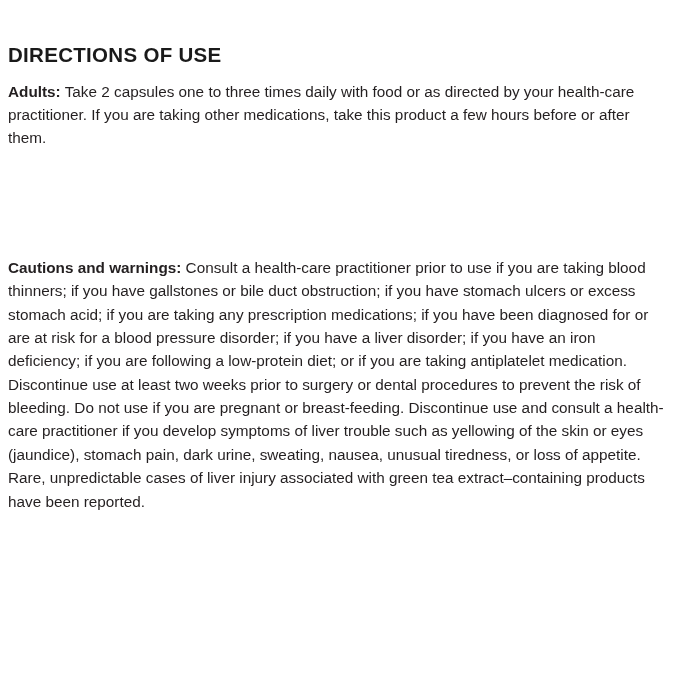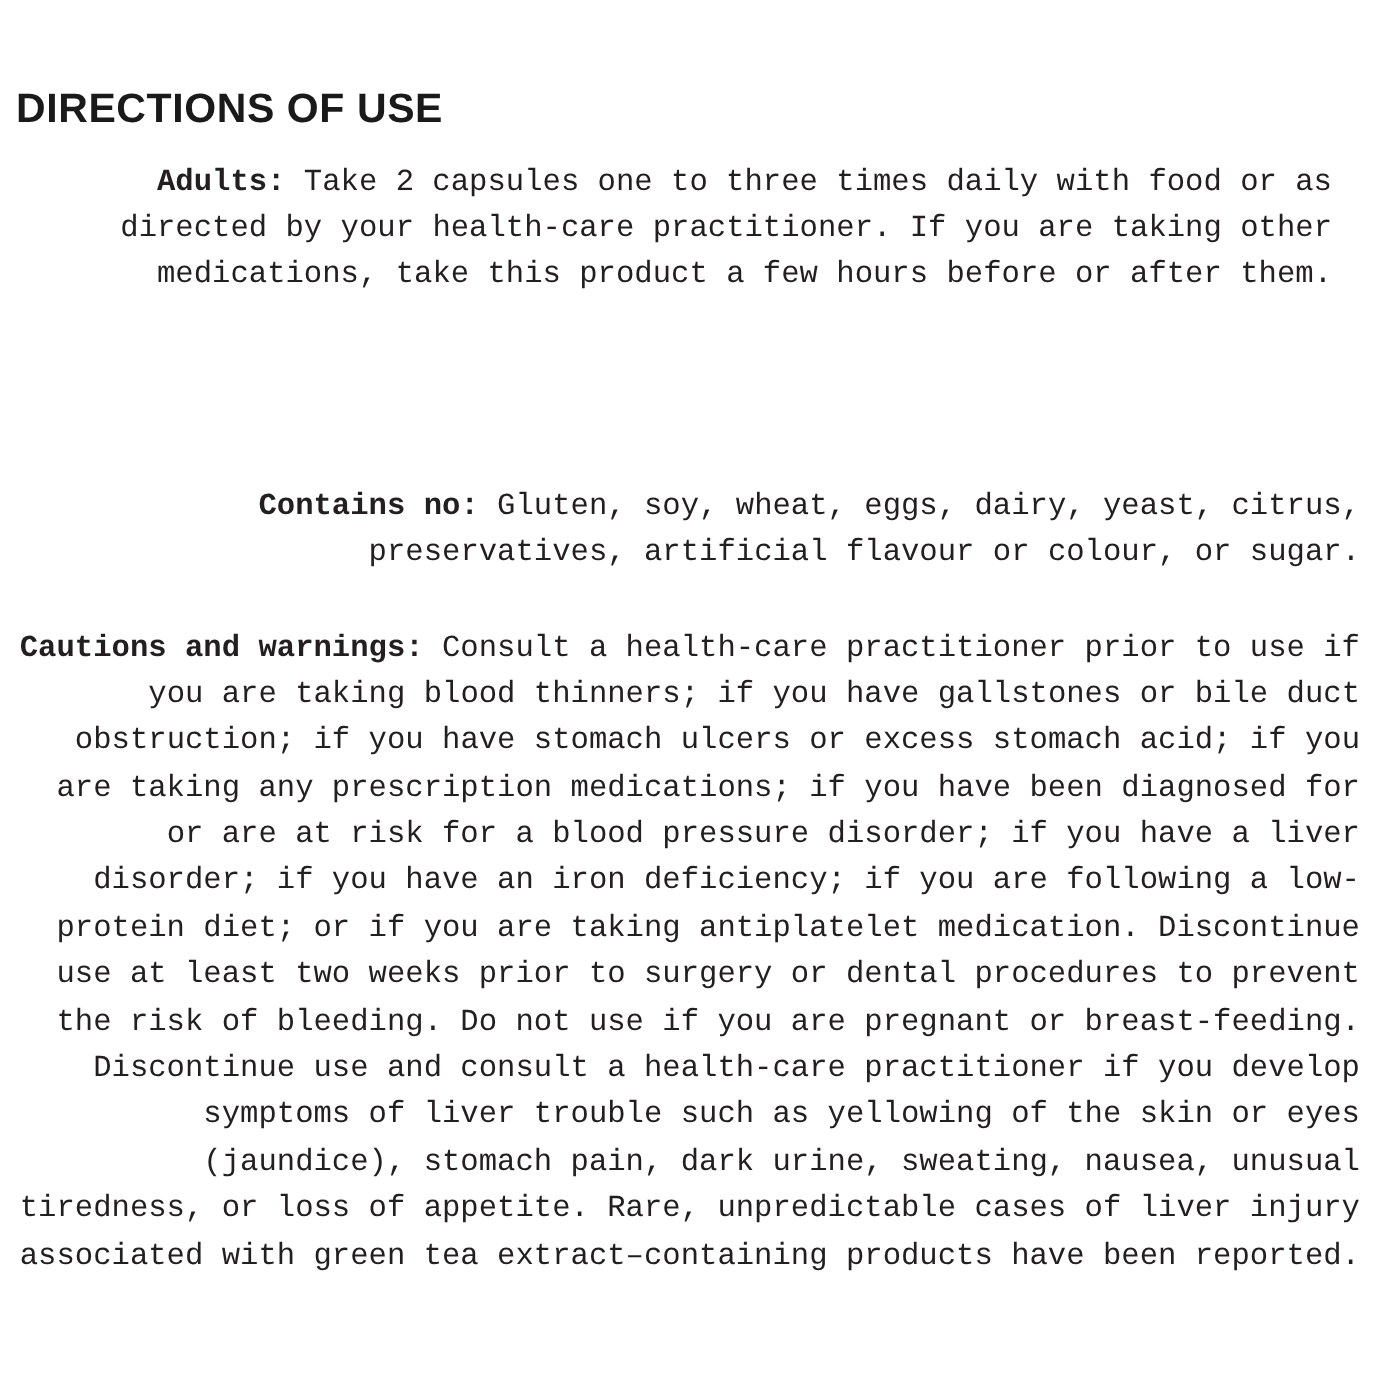--- a/index.html
+++ b/index.html
@@ -11,41 +11,40 @@
     height: 700px;
     background: #ffffff;
     font-family: "Liberation Sans", sans-serif;
     color: #231f20;
     overflow: hidden;
   }
   .page {
     box-sizing: border-box;
     width: 700px;
     height: 700px;
-    padding: 44px 16px 0 8px;
+    padding: 44px 28px 0 8px;
     background: #ffffff;
   }
   .section {
     margin: 0;
   }
   .section-heading {
     font-size: 20.5px;
     font-weight: bold;
     letter-spacing: 0.3px;
     color: #1a1a1a;
     margin: 0 0 13px 0;
     line-height: 1.1;
   }
   .body-text {
     font-size: 15.3px;
     line-height: 1.53;
     color: #231f20;
     margin: 0 0 10px 0;
-    text-align: right;
-    font-family: Liberation Mono, monospace;
+    text-align: left;
   }
   .body-text .lead {
     font-weight: bold;
   }
   .spacer-large {
     height: 82px;
   }
   .spacer-mid {
     height: 14px;
   }
@@ -62,18 +61,17 @@
 <div class="page">
 
   <div class="section" id="directions-block">
     <h2 class="section-heading">DIRECTIONS OF USE</h2>
     <p class="body-text"><span class="lead">Adults:</span><span> Take 2 capsules one to three times daily with food or as directed by your health-care practitioner. If you are taking other medications, take this product a few hours before or after them.</span></p>
   </div>
 
   <div class="spacer-large"></div>
 
   <div class="section" id="warnings-block">
-    <p class="body-text"><span class="lead">Contains no:</span><span> Gluten, soy, wheat, eggs, dairy, yeast, citrus, preservatives, artificial flavour or colour, or sugar.</span></p>
     <div class="spacer-mid"></div>
     <p class="body-text"><span class="lead">Cautions and warnings:</span><span> Consult a health-care practitioner prior to use if you are taking blood thinners; if you have gallstones or bile duct obstruction; if you have stomach ulcers or excess stomach acid; if you are taking any prescription medications; if you have been diagnosed for or are at risk for a blood pressure disorder; if you have a liver disorder; if you have an iron deficiency; if you are following a low-protein diet; or if you are taking antiplatelet medication. Discontinue use at least two weeks prior to surgery or dental procedures to prevent the risk of bleeding. Do not use if you are pregnant or breast-feeding. Discontinue use and consult a health-care practitioner if you develop symptoms of liver trouble such as yellowing of the skin or eyes (jaundice), stomach pain, dark urine, sweating, nausea, unusual tiredness, or loss of appetite. Rare, unpredictable cases of liver injury associated with green tea extract–containing products have been reported.</span></p>
   </div>
 
 </div>
 
 </body></html>

